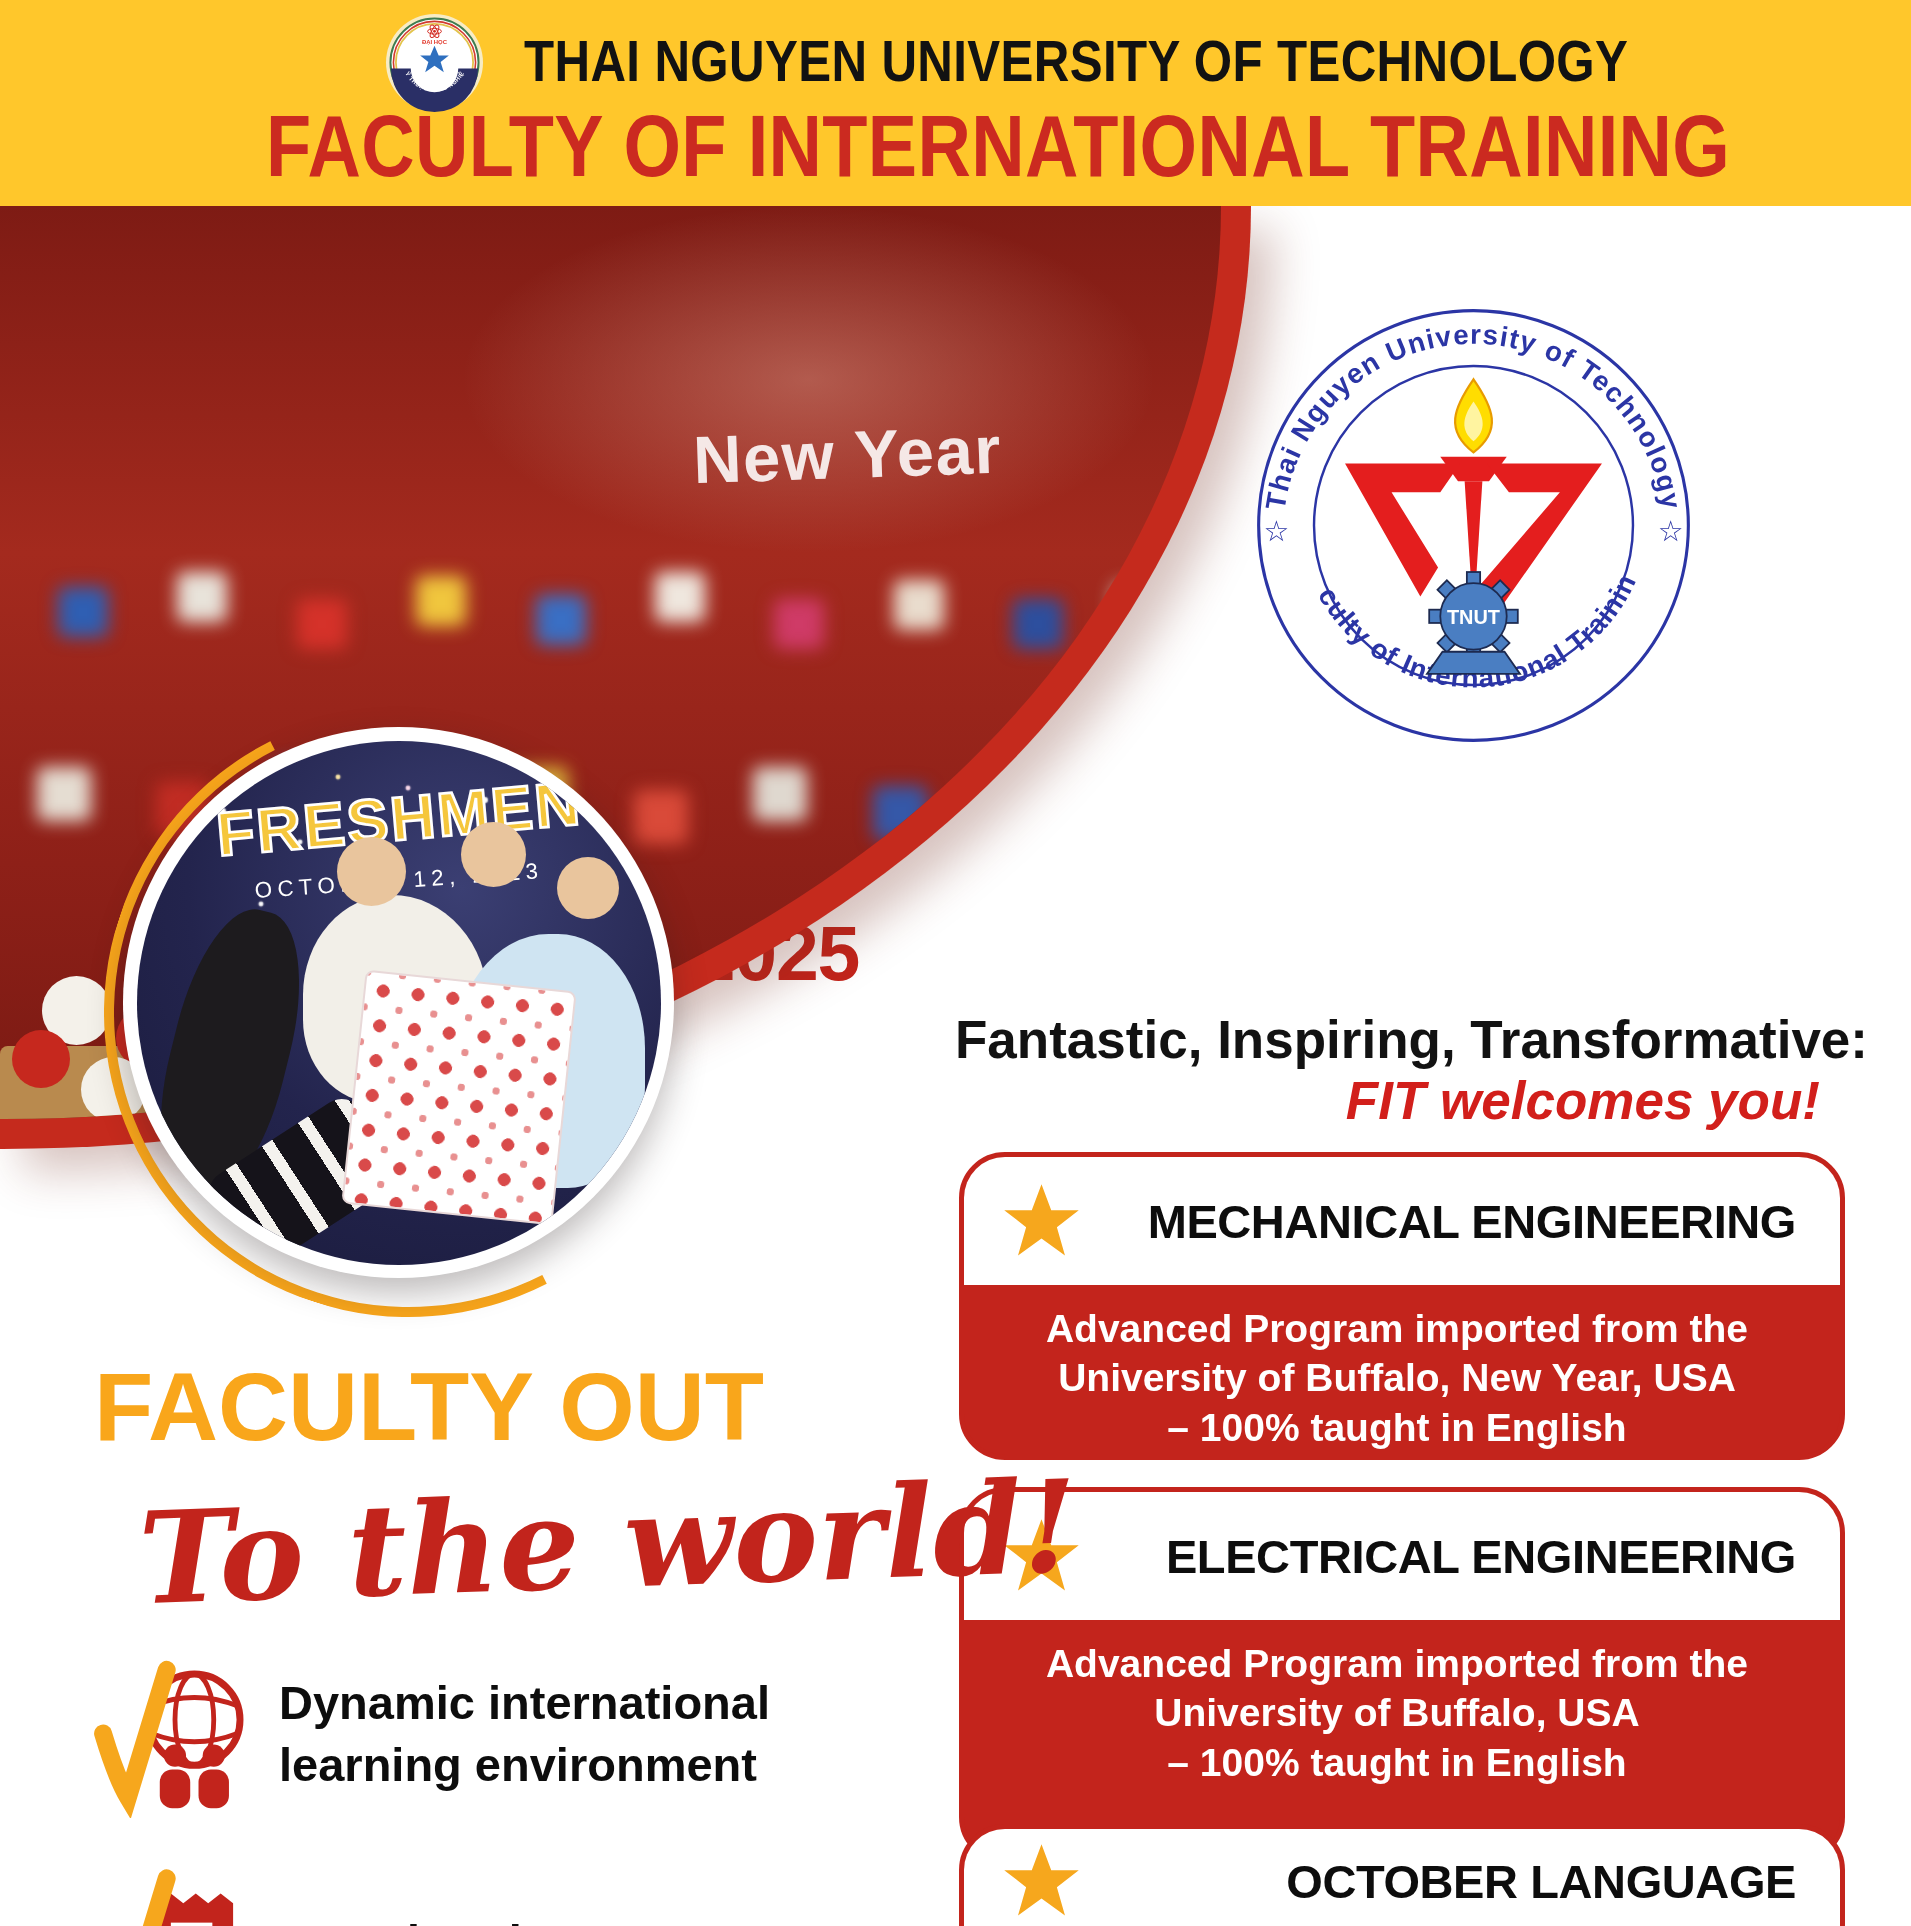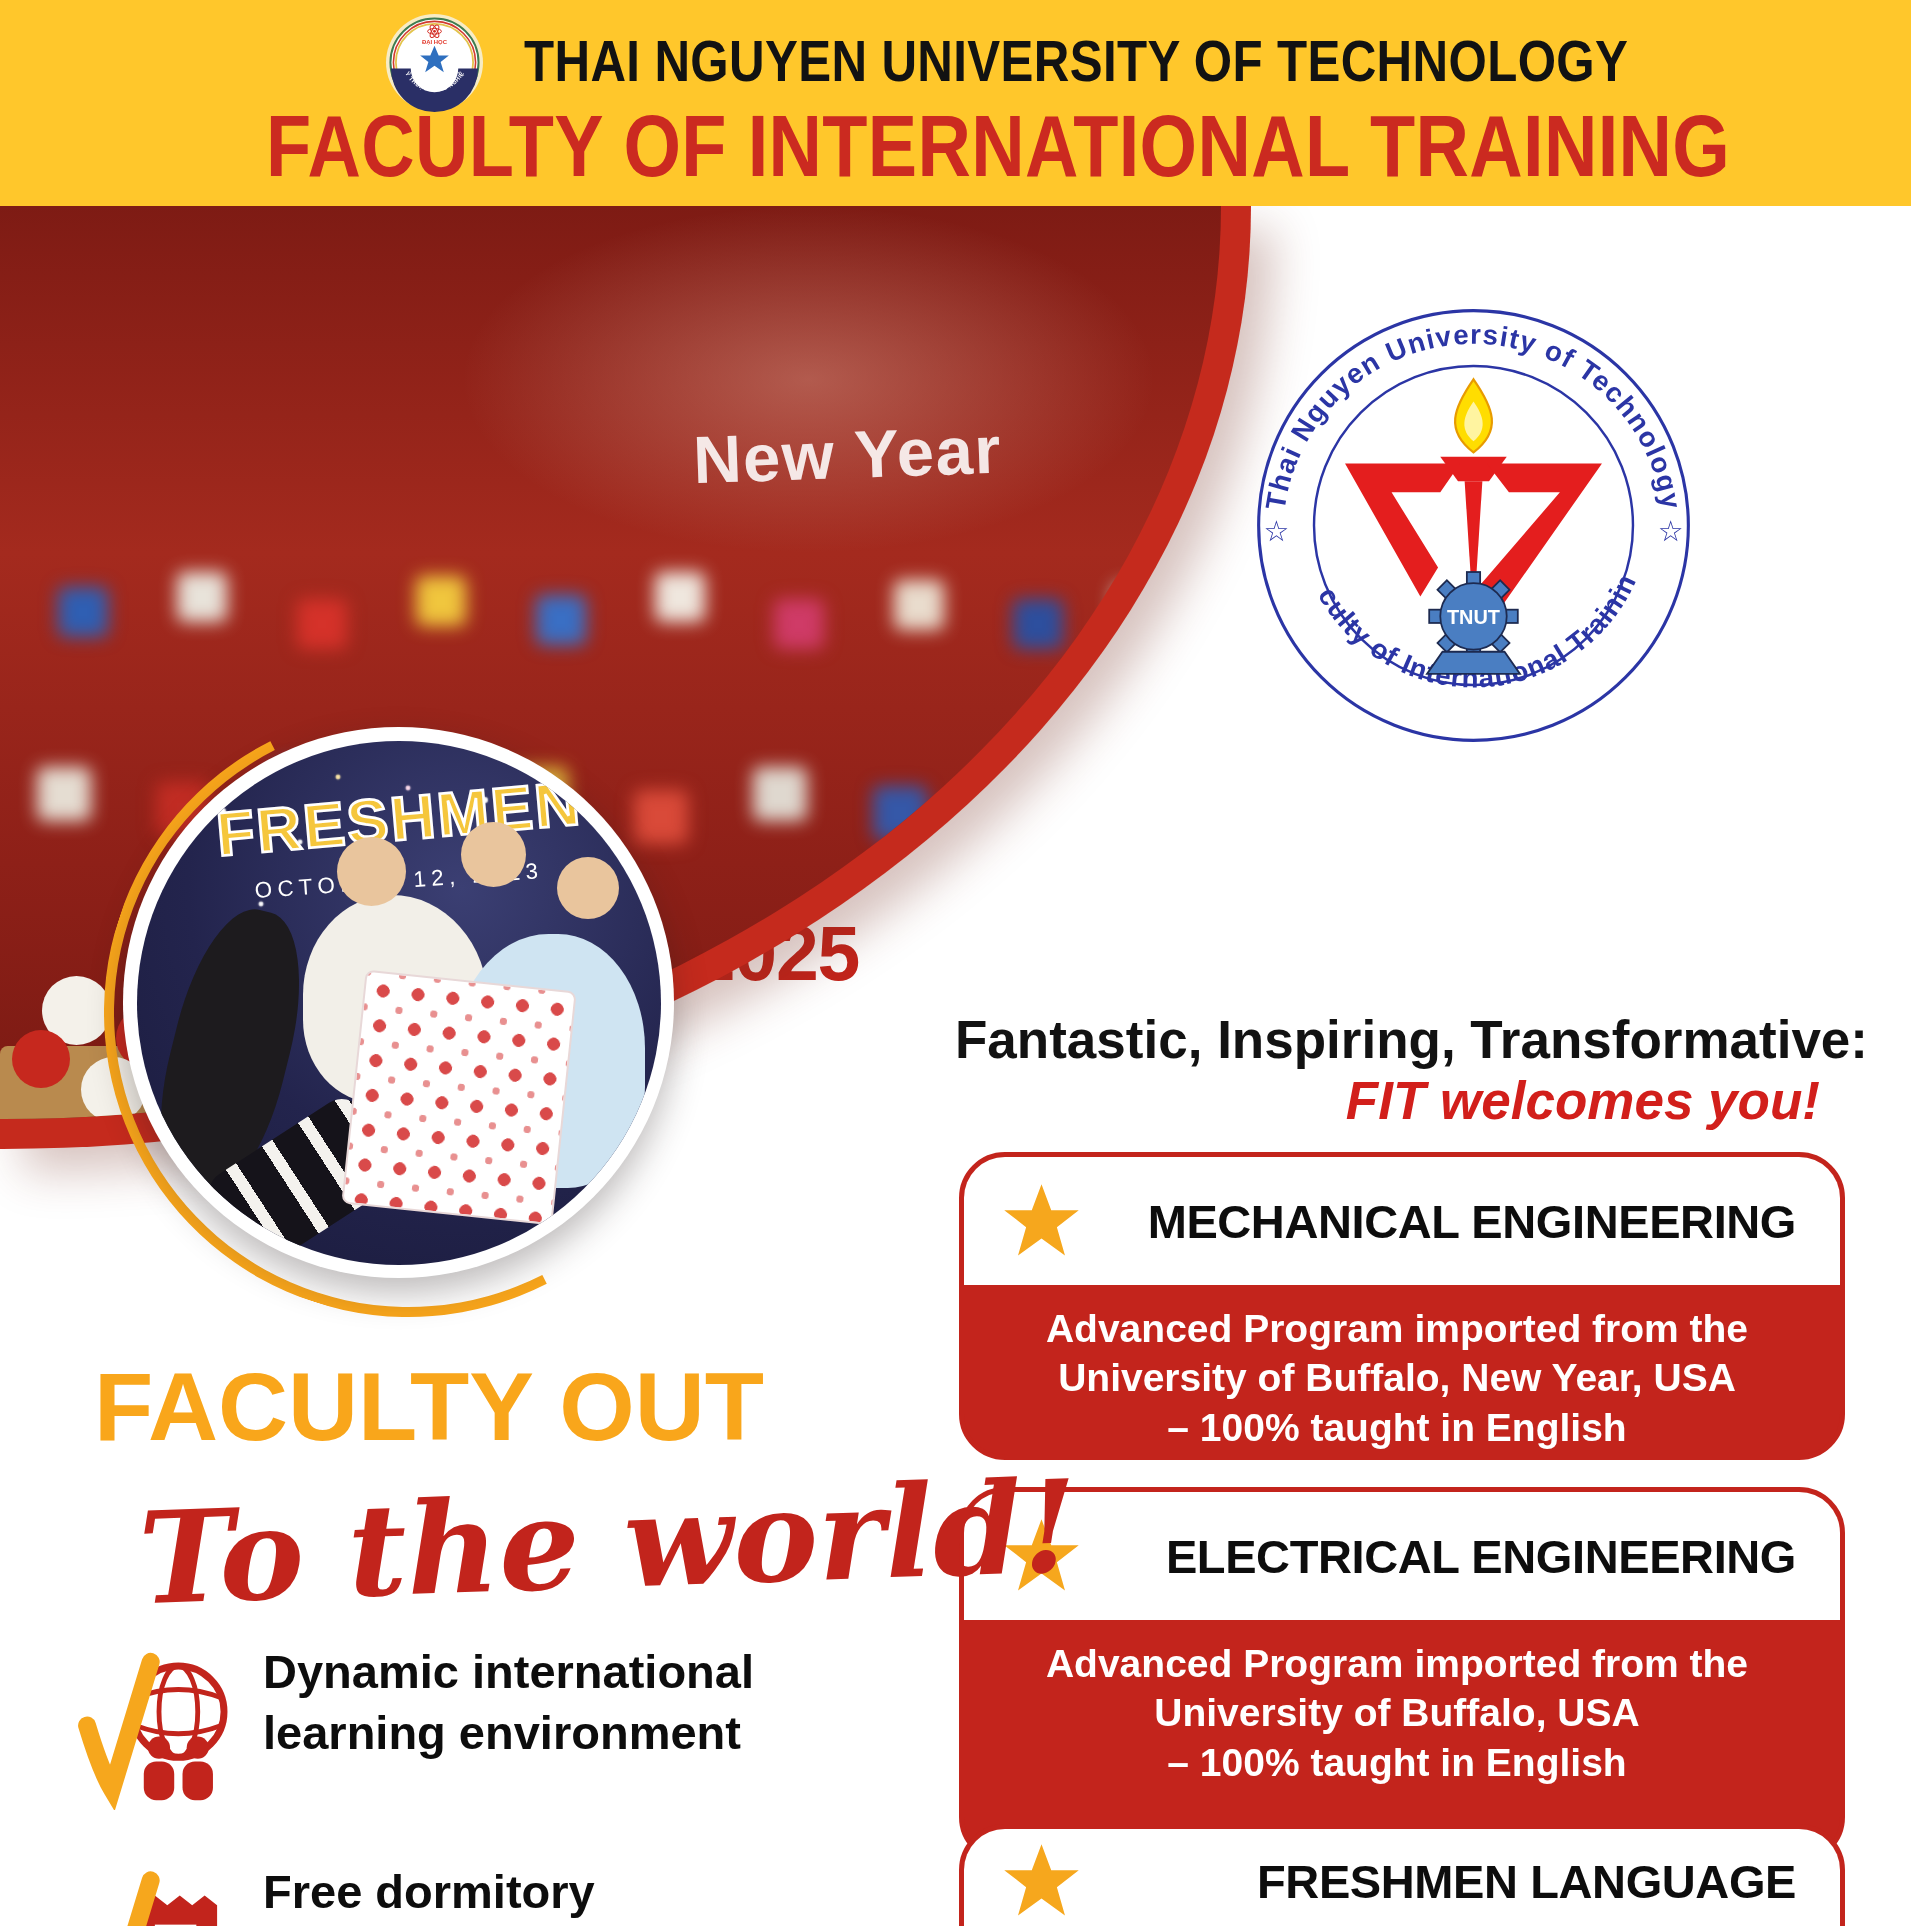--- a/index.html
+++ b/index.html
@@ -84,21 +84,21 @@
   .card-head .star{margin-left:37px;flex:0 0 auto;}
   .card-title{flex:1;text-align:right;padding-right:44px;font-size:47px;font-weight:bold;color:#0d0d0d;letter-spacing:-0.4px;}
   .card-body{color:#fff;font-size:39px;font-weight:bold;line-height:1.27;padding:18.5px 83px 0 73px;}
   .card-body.center{text-align:center;}
 
   
   .reaching{position:absolute;left:94px;top:1351px;font-size:97px;font-weight:bold;color:#F9A61B;
     letter-spacing:0;white-space:nowrap;z-index:5;}
   .world-script{position:absolute;left:139px;top:1468px;font-size:127px;font-style:italic;font-weight:bold;
     font-family:"DejaVu Serif",serif;color:#C2241C;transform:rotate(-2deg);white-space:nowrap;z-index:5;}
-  .benefit{position:absolute;left:76px;width:905px;display:flex;z-index:5;}
+  .benefit{position:absolute;left:92px;width:905px;display:flex;align-items:center;z-index:5;}
   .benefit .bicon{flex:0 0 auto;margin-right:21px;}
   .btext{font-size:47px;font-weight:bold;color:#0d0d0d;line-height:1.3;}
 </style>
 </head>
 <body>
 
 <div class="poster">
 
   <div class="header-band">
     <div class="uni-title">THAI NGUYEN UNIVERSITY OF TECHNOLOGY</div>
@@ -228,21 +228,21 @@
         <div>University of Buffalo, USA</div>
         <div>– 100% taught in English</div>
     </div>
   </div>
 
   <div class="card" style="top:1824px;height:254px;">
     <div class="card-head" style="height:105px;">
       <svg class="star" width="81" height="81" viewBox="0 0 100 100">
         <polygon points="50,4 62,36 96,36 69,57 79,92 50,71 21,92 31,57 4,36 38,36" fill="#F6A71D"></polygon>
         </svg>
-      <div class="card-title">FRESHMEN LANGUAGE</div>
+      <div class="card-title">OCTOBER LANGUAGE</div>
     </div>
 
   </div>
 
   <div class="reaching">FACULTY OUT</div>
   <div class="world-script">To the world!</div>
 
   <div class="benefit" style="top:1641px;height:185px;">
     <svg class="bicon" width="166" height="169" viewBox="0 0 120 120">
       <circle cx="74" cy="50" r="33" fill="none" stroke="#C2241C" stroke-width="5"></circle>

